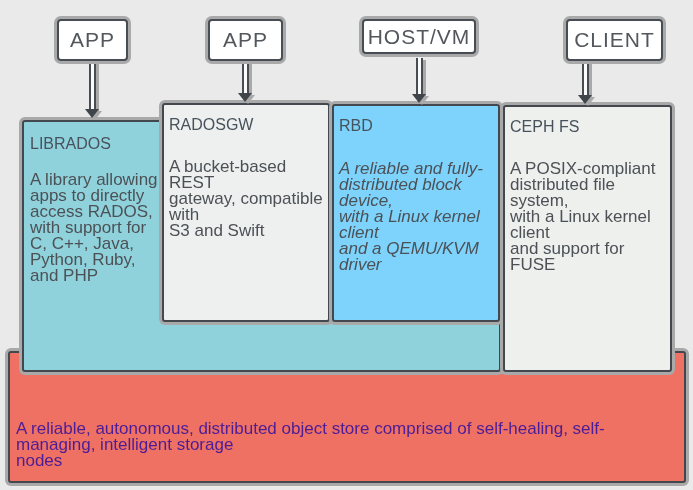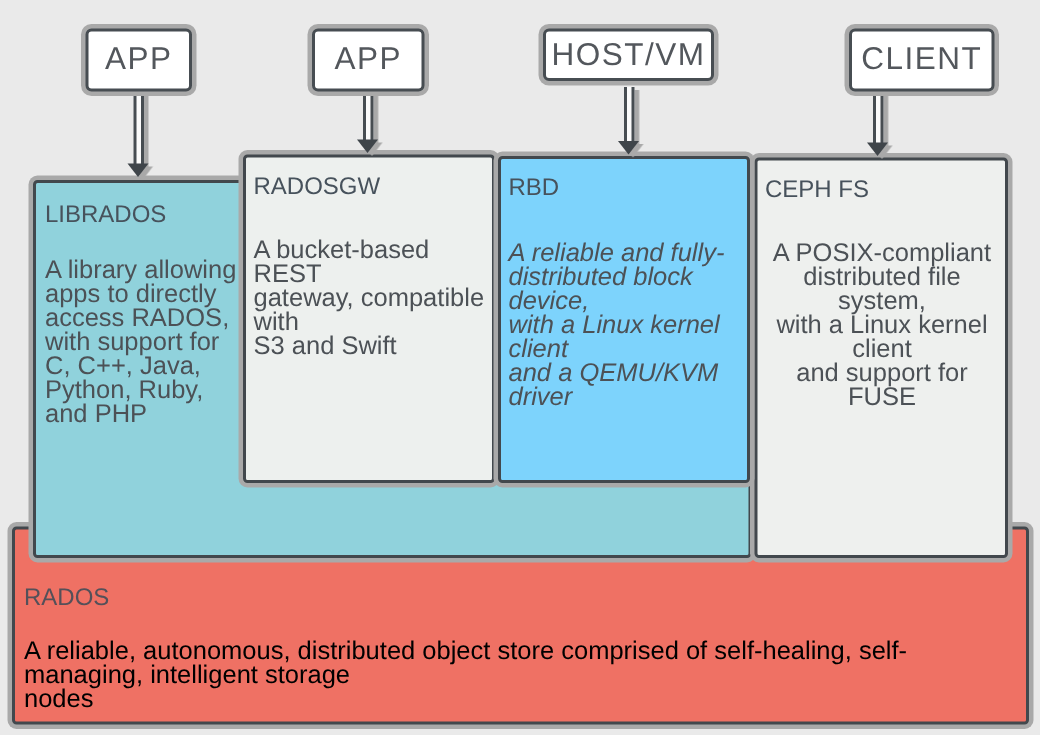--- a/index.html
+++ b/index.html
@@ -74,37 +74,37 @@
     white-space: pre-line;
   }
 
   #layer-rados {
     left: 8px; top: 351px; width: 678px; height: 132px;
     background: #ef7164;
     padding: 37px 8px 0 6px;
     z-index: 1;
   }
   #layer-rados .layer-title { color: #545059; }
-  #layer-rados .layer-desc  { margin-top: 18px; color: #000000; }
+  #layer-rados .layer-desc  { margin-top: 31px; color: #4c1d95; }
 
   #layer-librados {
     left: 22px; top: 120px; width: 479px; height: 252px;
     background: #90d2dc;
     padding: 13px 8px 0 6px;
     z-index: 2;
   }
   #layer-librados .layer-desc { margin-top: 19px; }
 
   #layer-cephfs {
     left: 503px; top: 105px; width: 169px; height: 267px;
     background: #eef0ee;
     padding: 11px 4px 12px 5px;
     z-index: 2;
   }
-  #layer-cephfs .layer-desc { margin-top: 25px; text-align: center; }
+  #layer-cephfs .layer-desc { margin-top: 25px; }
 
   #layer-radosgw {
     left: 162px; top: 103px; width: 168px; height: 219px;
     background: #edf0ee;
     padding: 11px 4px 0 5px;
     z-index: 3;
   }
   #layer-radosgw .layer-desc { margin-top: 25px; }
 
   #layer-rbd {
@@ -144,21 +144,20 @@
   <div class="arrow" id="arrow-3">
     <div class="arrow-shaft"></div>
     <div class="arrow-head"></div>
   </div>
   <div class="arrow" id="arrow-4">
     <div class="arrow-shaft"></div>
     <div class="arrow-head"></div>
   </div>
 
   <div class="layer-box" id="layer-rados">
-    <div class="layer-title">RADOS</div>
     <div class="layer-desc">A reliable, autonomous, distributed object store comprised of self-healing, self-managing, intelligent storage
 nodes</div>
   </div>
 
   <div class="layer-box" id="layer-librados">
     <div class="layer-title">LIBRADOS</div>
     <div class="layer-desc">A library allowing
 apps to directly
 access RADOS,
 with support for

